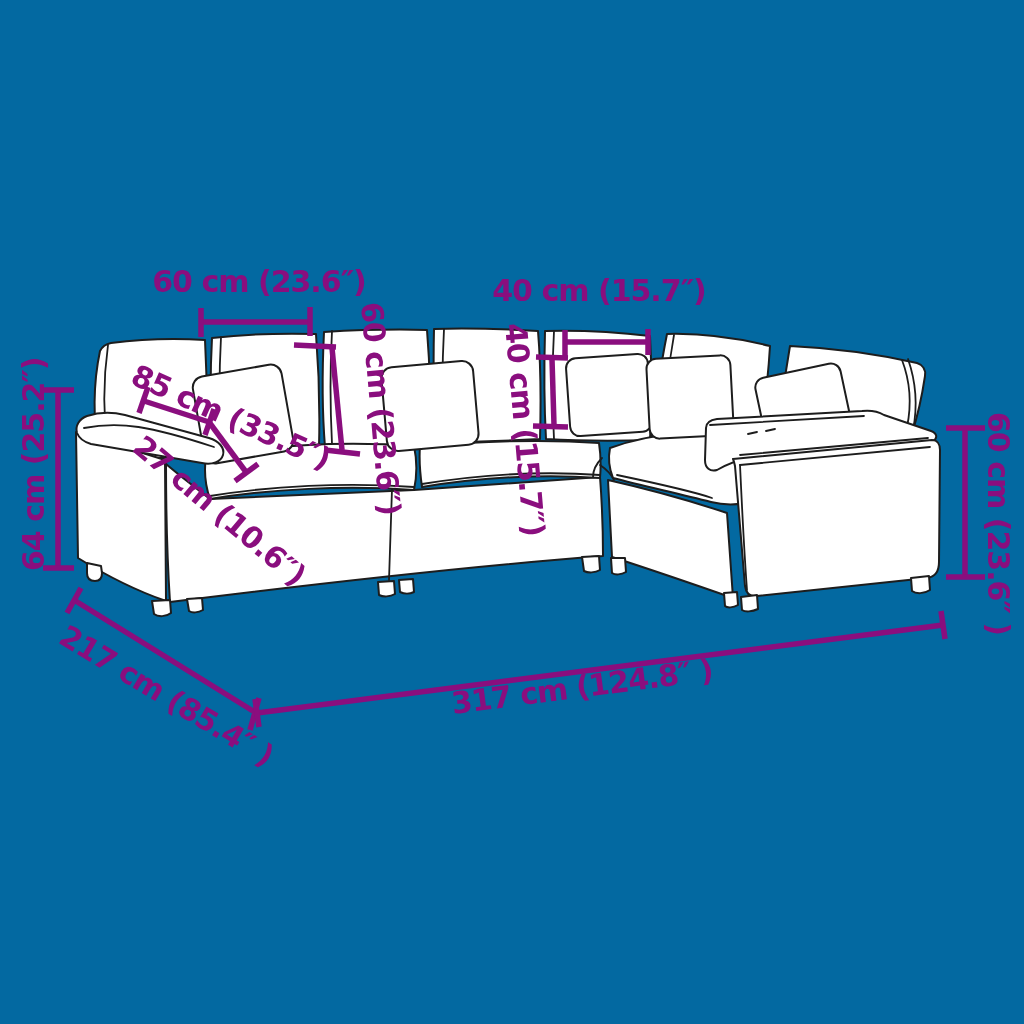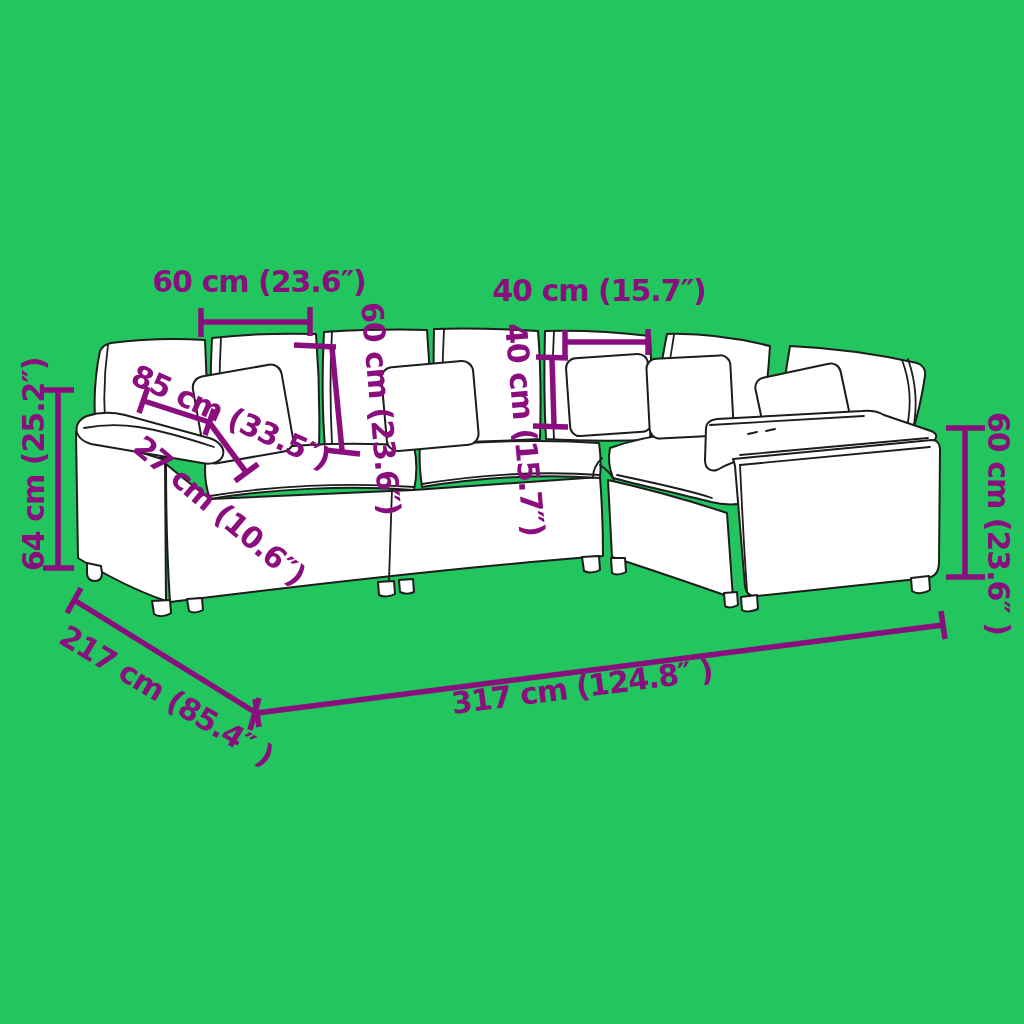--- a/index.html
+++ b/index.html
@@ -1,16 +1,16 @@
 <!DOCTYPE html>
 <html><head>
 <meta charset="utf-8">
 <style>
   html,body{margin:0;padding:0;background:#ffffff;}
-  .stage{width:1024px;height:1024px;position:relative;overflow:hidden;background:#22c55e;
+  .stage{width:1024px;height:1024px;position:relative;overflow:hidden;background:#0369a1;
          font-family:"DejaVu Sans","Liberation Sans",sans-serif;}
   svg{display:block;}
   
   .sofa path, .sofa rect{fill:#ffffff;stroke:#1d1d1d;stroke-width:2;
         stroke-linejoin:round;stroke-linecap:round;}
   .sofa .o{fill:none;stroke-width:1.8;}
   
   .dims line{stroke:#8A0E7E;stroke-width:5.5;}
   .dl{font-family:"DejaVu Sans","Liberation Sans",sans-serif;
       font-weight:700;font-size:30px;letter-spacing:-1px;fill:#8A0E7E;}

